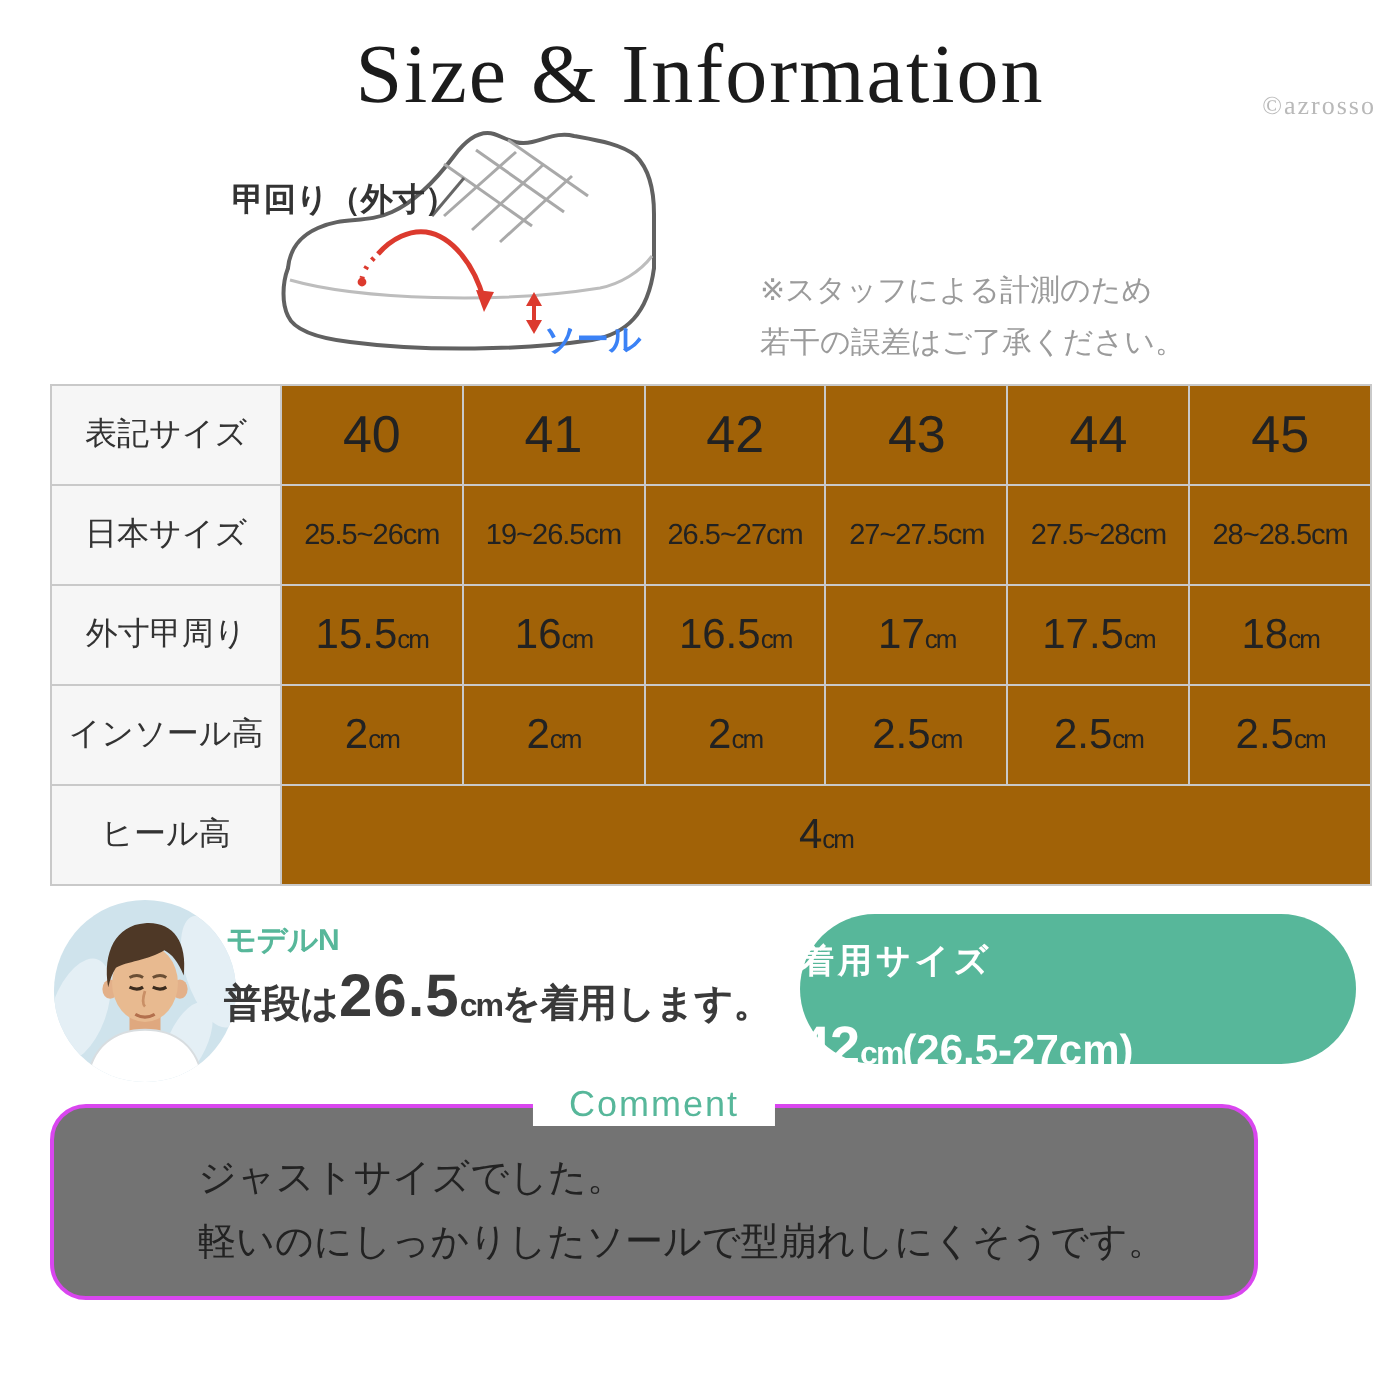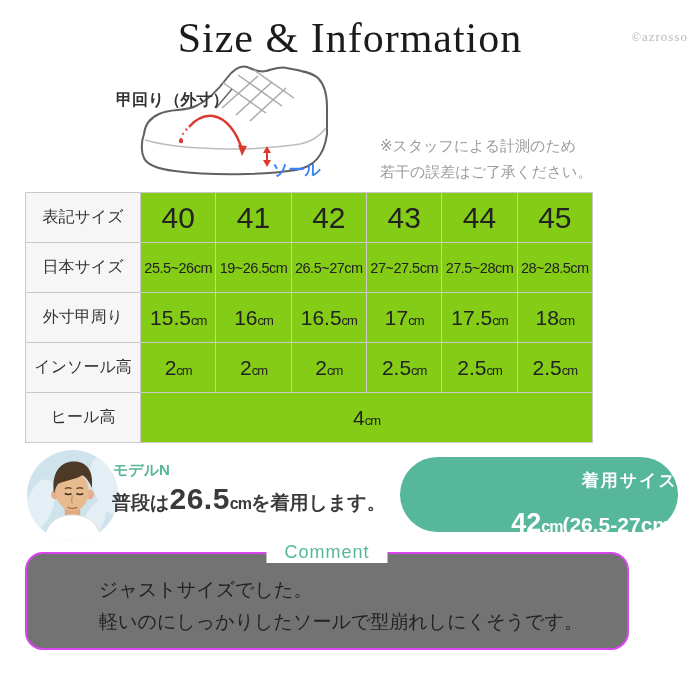--- a/index.html
+++ b/index.html
@@ -4,49 +4,49 @@
 <style>
   * { margin:0; padding:0; box-sizing:border-box; }
   html,body { width:700px; height:700px; background:#ffffff; overflow:hidden;
     font-family:"Liberation Sans","DejaVu Sans",sans-serif; color:#333; }
   #stage { position:relative; width:700px; height:700px; background:#fff; }
 
   
   .title { position:absolute; top:14px; left:0; width:700px; text-align:center;
     font-family:"Liberation Serif","DejaVu Serif",serif; font-size:42px; font-weight:400;
     color:#1b1b1b; letter-spacing:1px; }
-  .watermark { position:absolute; top:29px; right:12px;
+  .watermark { position:absolute; top:45px; right:12px;
     font-family:"Liberation Serif","DejaVu Serif",serif; font-size:13px; color:#b9b9b9; letter-spacing:1px; }
 
   
   .shoe-svg { position:absolute; left:100px; top:60px; width:280px; height:128px; }
   .girth-label { position:absolute; left:116px; top:90px; font-size:16px; font-weight:bold; color:#333; }
   .sole-label  { position:absolute; left:272px; top:160px; font-size:16px; font-weight:bold; color:#3b82f6; }
   .measure-note { position:absolute; left:380px; top:133px; font-size:15px; color:#9b9b9b; line-height:26px; }
 
   
-  table.size-table { position:absolute; left:25px; top:192px; width:568px; height:250px;
-    border-collapse:collapse; table-layout:fixed; background:#84cc16; }
+  table.size-table { position:absolute; left:25px; top:192px; width:661px; height:250px;
+    border-collapse:collapse; table-layout:fixed; background:#a16207; }
   .size-table td { border:1px solid #c9c9c9; text-align:center; vertical-align:middle; height:50px; }
   .size-table td.rowlabel { background:#f6f6f6; font-size:16px; color:#333; }
-  .size-table tr.r-size td.val { font-size:30px; color:#222;margin-top:19px; }
+  .size-table tr.r-size td.val { font-size:26px; color:#222;margin-top:19px; }
   .size-table tr.r-jp td.val { font-size:14.5px; color:#222; letter-spacing:-0.5px; }
   .size-table td.val-num { font-size:21px; color:#222; }
   .size-table .unit { font-size:13px; letter-spacing:-1px; }
 
   
   .avatar-svg { position:absolute; left:26px; top:449px; width:93px; height:93px; }
   .model-name { position:absolute; left:113px; top:461px; font-size:15px; font-weight:bold; color:#57b79a; }
   .model-sentence { position:absolute; left:112px; top:482px; color:#3a3a3a; }
   .model-sentence .t  { font-size:19px; font-weight:bold; }
   .model-sentence .big{ font-size:30px; font-weight:bold; letter-spacing:0.5px; }
   .model-sentence .u  { font-size:16px; font-weight:bold; letter-spacing:-1px; }
 
   .fit-badge { position:absolute; left:400px; top:457px; width:278px; height:75px;
-    background:#57b79a; border-radius:38px; color:#fff; text-align:right; padding-top:12px; }
+    background:#57b79a; border-radius:38px; color:#fff; text-align:left; padding-top:12px; }
   .fit-badge .l1 { font-size:17px; font-weight:bold; letter-spacing:2px; }
   .fit-badge .l2 { font-size:21px; font-weight:bold; margin-top:16px; }
   .fit-badge .l2 .num { font-size:27px; }
   .fit-badge .l2 .u { font-size:16px; letter-spacing:-1px; }
 
   
   .comment-box { position:absolute; left:25px; top:552px; width:604px; height:98px;
     border:2px solid #d946ef; border-radius:18px; background:#737373; }
   .comment-label { position:absolute; top:-12px; left:50%; transform:translateX(-50%);
     background:#fff; padding:0 18px; color:#57b79a; font-size:18px; letter-spacing:1px; white-space:nowrap; }

